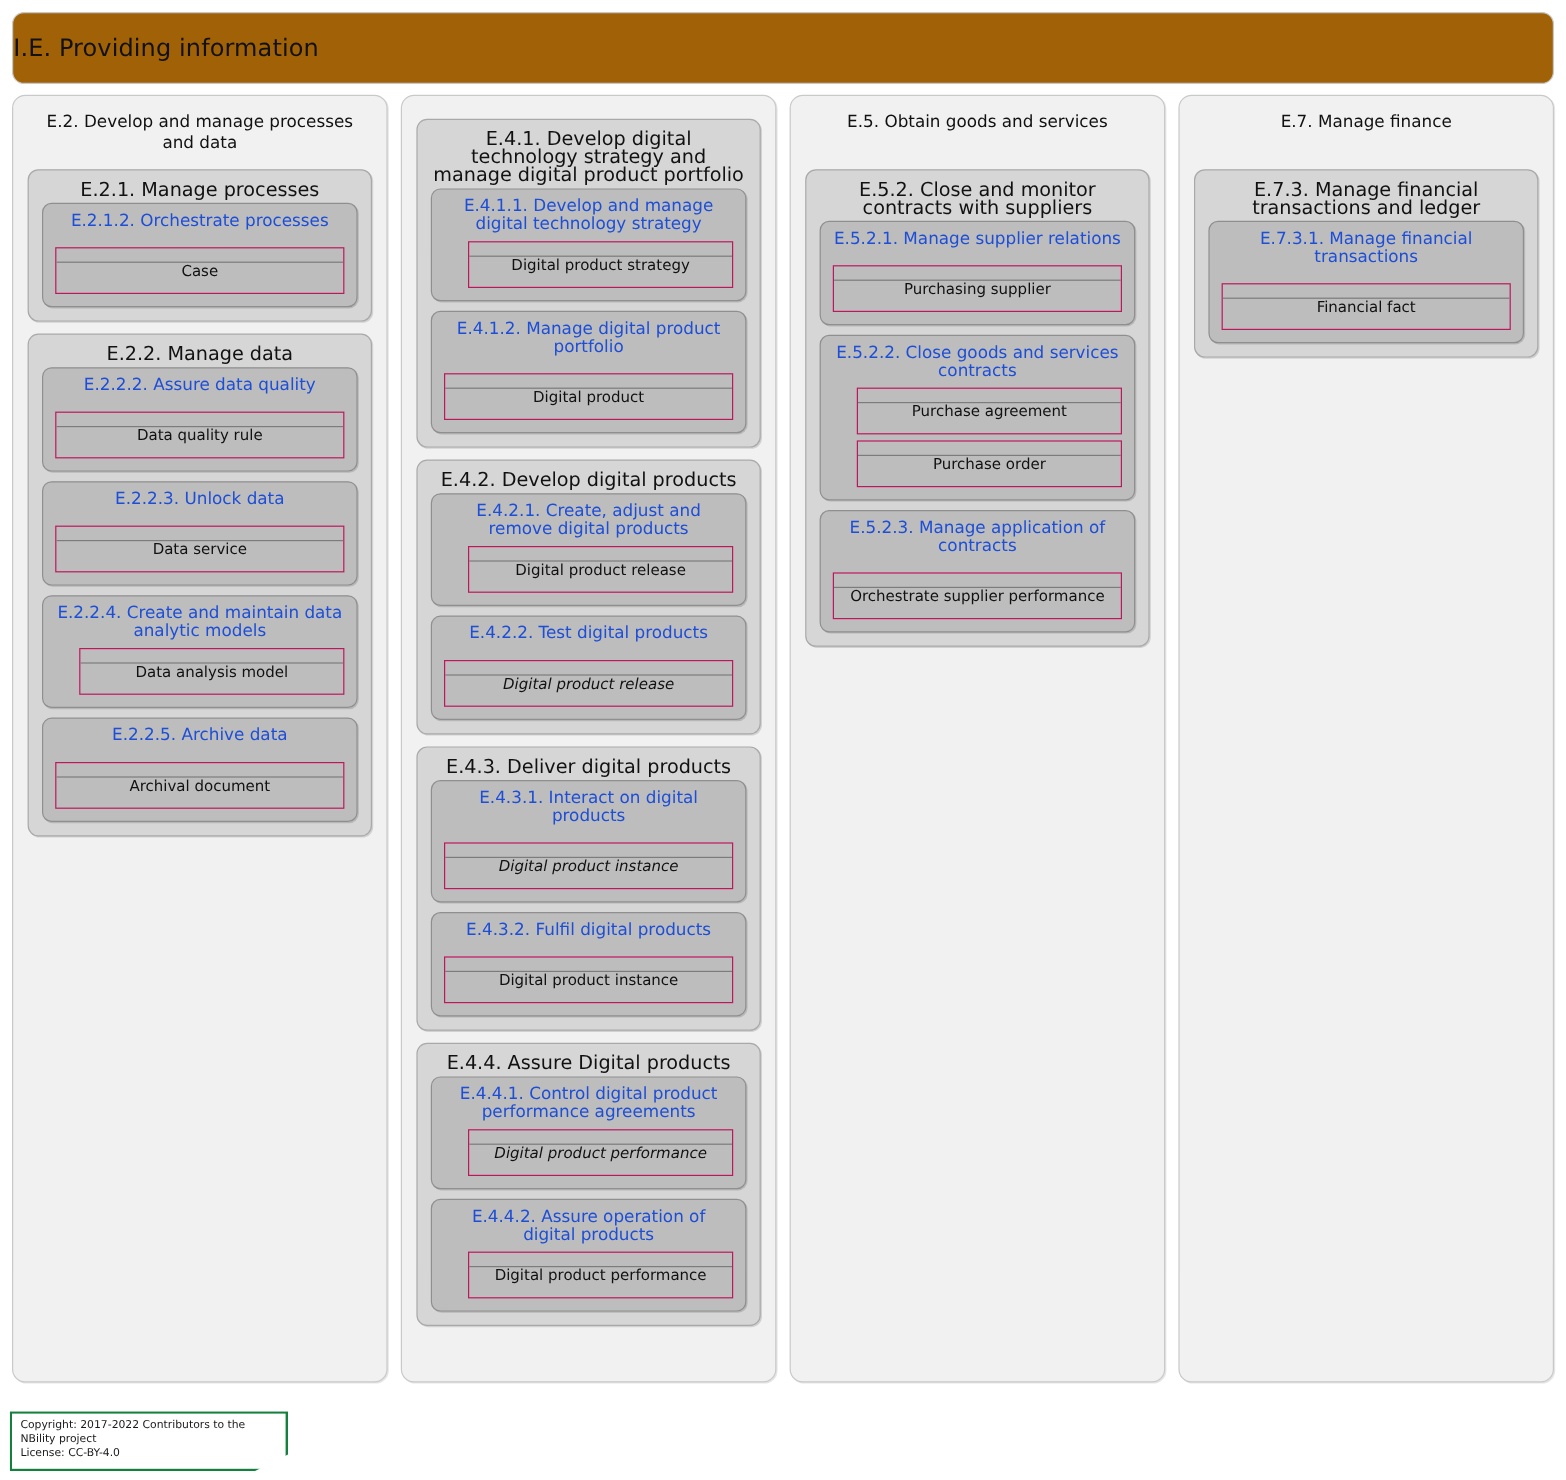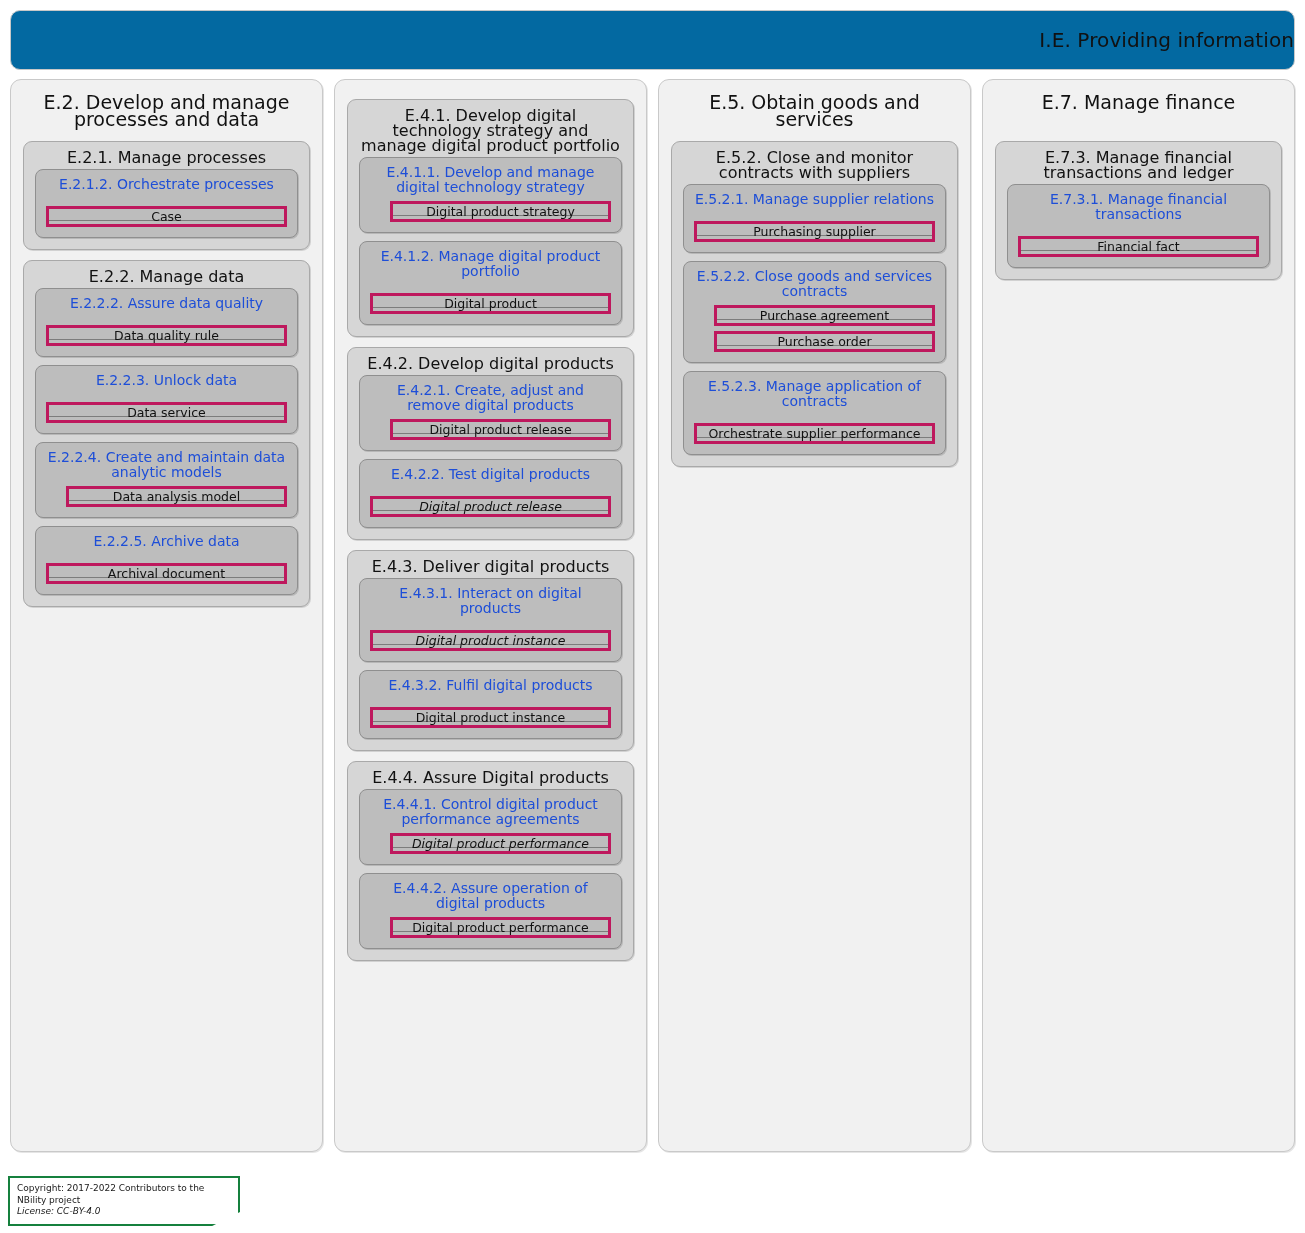--- a/index.html
+++ b/index.html
@@ -19,24 +19,24 @@
   
   #banner {
     position: absolute;
     left: 10px;
     top: 10px;
     width: 1285px;
     height: 60px;
     box-sizing: border-box;
     border: 1px solid #c8c8c8;
     border-radius: 10px;
-    background: #0369a1;
+    background: #a16207;
     display: flex;
     align-items: center;
-    justify-content: flex-end;
+    justify-content: flex-start;
   }
   #banner .banner-title {
     font-size: 20px;
     color: #111111;
     letter-spacing: .1px;
   }
 
   
   #columns {
     position: absolute;
@@ -55,21 +55,21 @@
     border-radius: 11px;
     background: #f1f1f1;
     padding: 10px 12px 12px 12px;
     display: flex;
     flex-direction: column;
     box-shadow: 1px 1px 0 rgba(0,0,0,.10);
     overflow: hidden;
   }
   .column > .col-title {
     text-align: center;
-    font-size: 19px;
+    font-size: 14px;
     line-height: 17px;
     color: #111111;
     padding: 4px 4px 0 4px;
     min-height: 38px;
   }
   .groups {
     margin-top: 9px;
     display: flex;
     flex-direction: column;
     gap: 10px;
@@ -117,22 +117,22 @@
     flex-direction: column;
     gap: 5px;
     margin-top: 14px;
   }
   .sub.tight .entities { margin-top: 6px; padding-left: 20px; }
 
   
   .entity {
     position: relative;
     box-sizing: border-box;
-    height: 21px;
-    border: 3px solid #be185d;
+    height: 39px;
+    border: 1px solid #be185d;
     background: #bdbdbd;
     display: flex;
     align-items: center;
     justify-content: center;
   }
   .entity::before {
     content: "";
     position: absolute;
     left: 0; right: 0;
     top: 11px;
@@ -159,21 +159,21 @@
     box-sizing: border-box;
     background: #ffffff;
     border: 2px solid #15803d;
     padding: 5px 8px 5px 7px;
     font-size: 9px;
     line-height: 11.5px;
     color: #1a1a1a;
     clip-path: polygon(0 0, 100% 0, 100% 72%, 88% 100%, 0 100%);
   }
   #note .note-line { white-space: pre-line; }
-  #note .note-license { margin-top: 0; font-style: italic; }
+  #note .note-license { margin-top: 0; }
 </style>
 </head>
 <body>
 
 <div id="banner">
   <div class="banner-title">I.E. Providing information</div>
 </div>
 
 <div id="columns">
     <div class="column">

